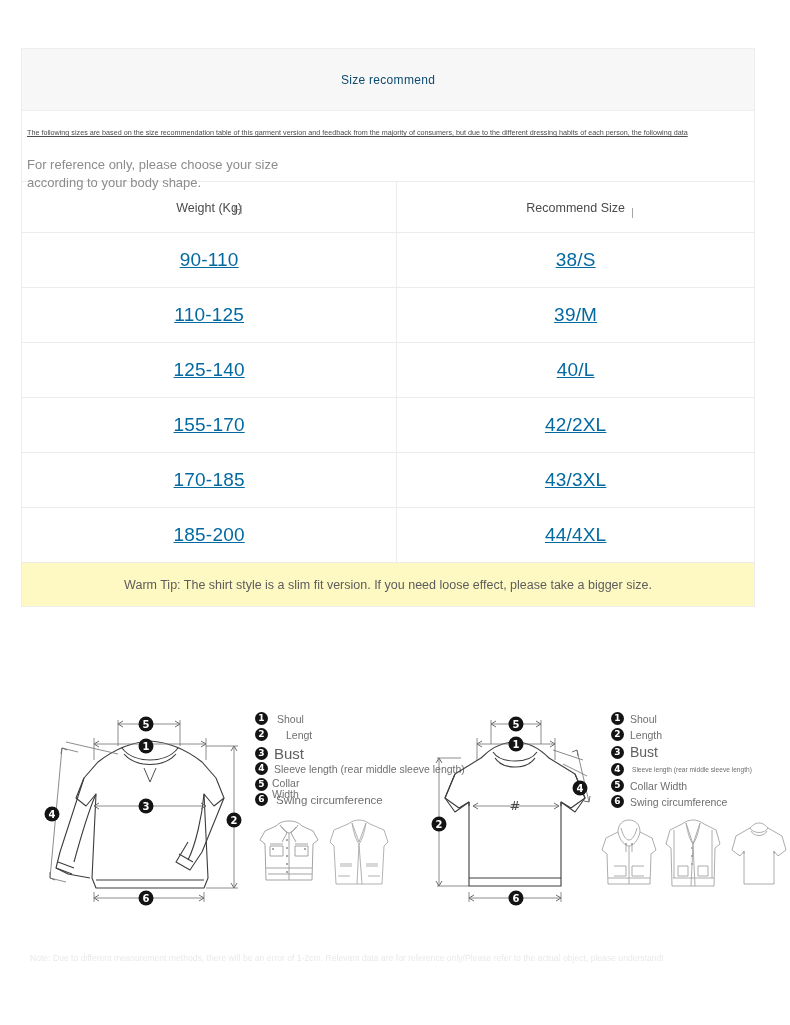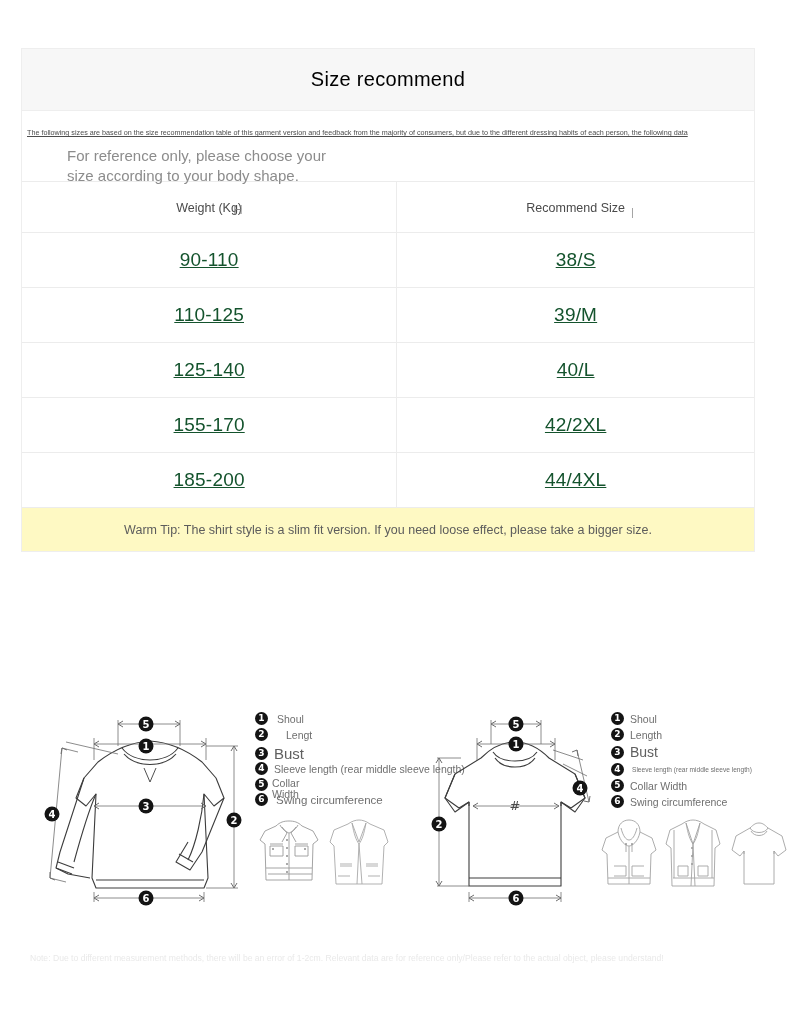--- a/index.html
+++ b/index.html
@@ -14,49 +14,49 @@
 
   
   .card{
     position:absolute;left:21px;top:48px;width:734px;
     border:1px solid #eeeeee;background:#ffffff;box-sizing:border-box;
   }
   .card-head{
     height:61px;background:#f7f7f7;border-bottom:1px solid #eeeeee;
     display:flex;align-items:center;justify-content:center;
   }
-  .card-title{font-size:20px;color:#000000;letter-spacing:.3px;}
+  .card-title{font-size:12px;color:#0c4a6e;letter-spacing:.3px;}
 
   .intro{position:relative;height:70px;}
   .intro-long{
     position:absolute;left:5px;top:17px;right:20px;
     font-size:7.2px;color:#4d4d4d;line-height:1.25;white-space:nowrap;
     overflow:hidden;
     text-decoration:underline;
   }
   .intro-ref{
-    position:absolute;left:5px;top:35px;width:285px;
-    font-size:15px;color:#8c8c8c;line-height:1.35;margin-left:40px;
+    position:absolute;left:5px;top:45px;width:285px;
+    font-size:13px;color:#8c8c8c;line-height:1.35;
   }
   .intro-red{
     position:absolute;left:278px;top:40px;right:4px;
     font-size:10.5px;color:#e08a8a;line-height:1.3;white-space:nowrap;
   }
 
   
   .tbl{width:100%;border-collapse:collapse;table-layout:fixed;}
   .tbl col.c1{width:51.2%;}
   .tbl col.c2{width:48.8%;}
   .tbl th,.tbl td{
     border-top:1px solid #ececec;border-right:1px solid #ececec;
     text-align:center;vertical-align:middle;background:#ffffff;text-decoration:underline;
   }
   .tbl th:last-child,.tbl td:last-child{border-right:none;}
   .tbl th{height:48px;font-weight:400;}
-  .tbl td{height:52px;font-size:19px;color:#14532d;letter-spacing:.2px;}
+  .tbl td{height:52px;font-size:19px;color:#0369a1;letter-spacing:.2px;}
   .th-inner{position:relative;display:inline-block;font-size:12.5px;color:#4a4a4a;}
   .th-ghost{
     position:absolute;left:57px;top:1px;font-size:13px;color:#7b7b7b;opacity:.85;
   }
   .th-tick{
     position:absolute;right:-9px;top:5px;font-size:11px;color:#9a9a9a;
   }
 
   .warm{
     background:#fef9c3;border-top:1px solid #ececec;
@@ -157,20 +157,24 @@
         </tr>
         <tr>
           <td>125-140</td>
           <td>40/L</td>
         </tr>
         <tr>
           <td>155-170</td>
           <td>42/2XL</td>
         </tr>
         <tr>
+          <td>170-185</td>
+          <td>43/3XL</td>
+        </tr>
+        <tr>
           <td>185-200</td>
           <td>44/4XL</td>
         </tr>
       </tbody>
     </table>
 
     <div class="warm">
       <span class="warm-txt">Warm Tip: The shirt style is a slim fit version. If you need loose effect, please take a bigger size.</span>
     </div>
   </div>

